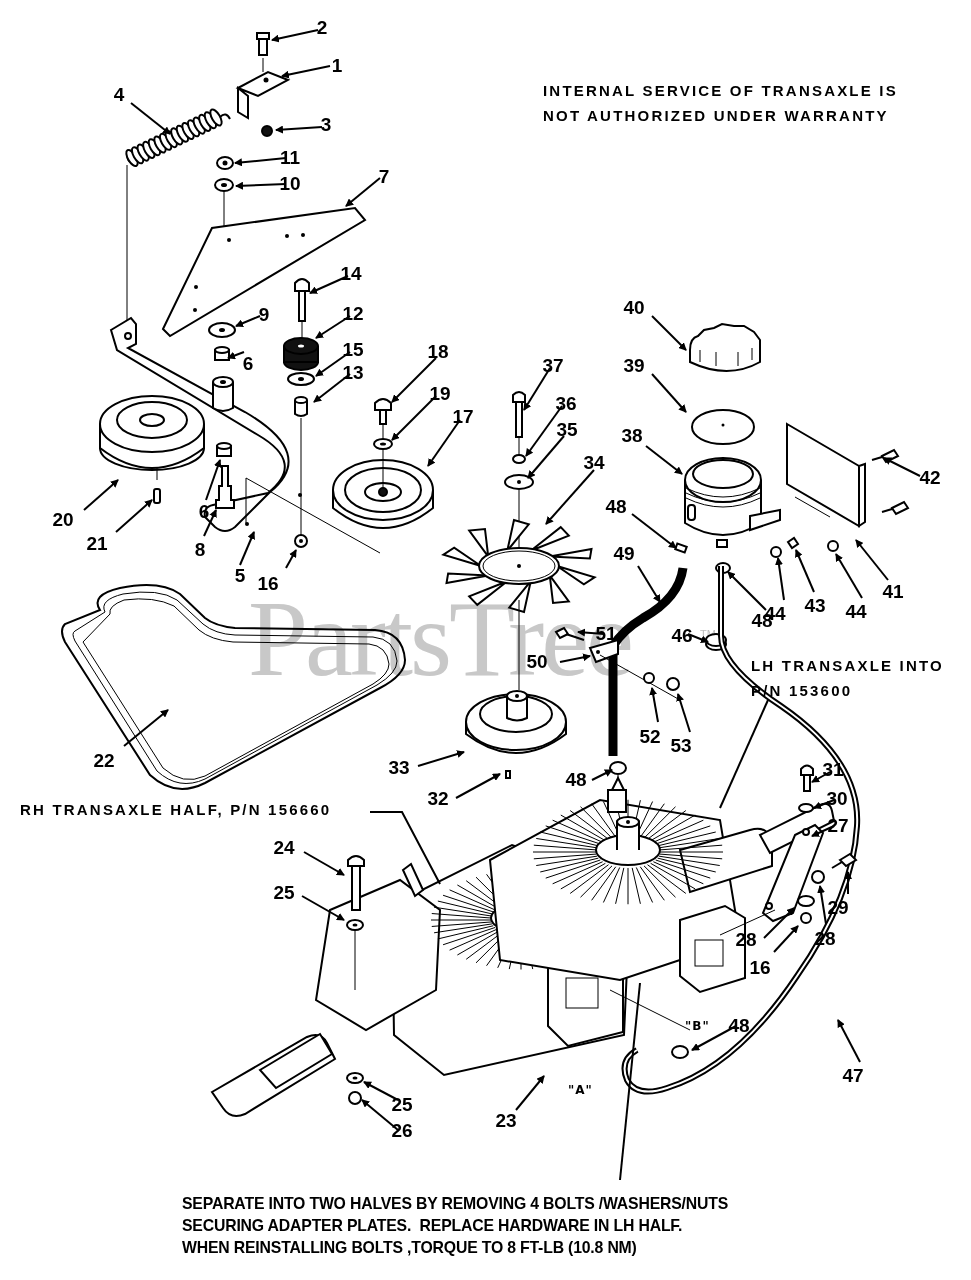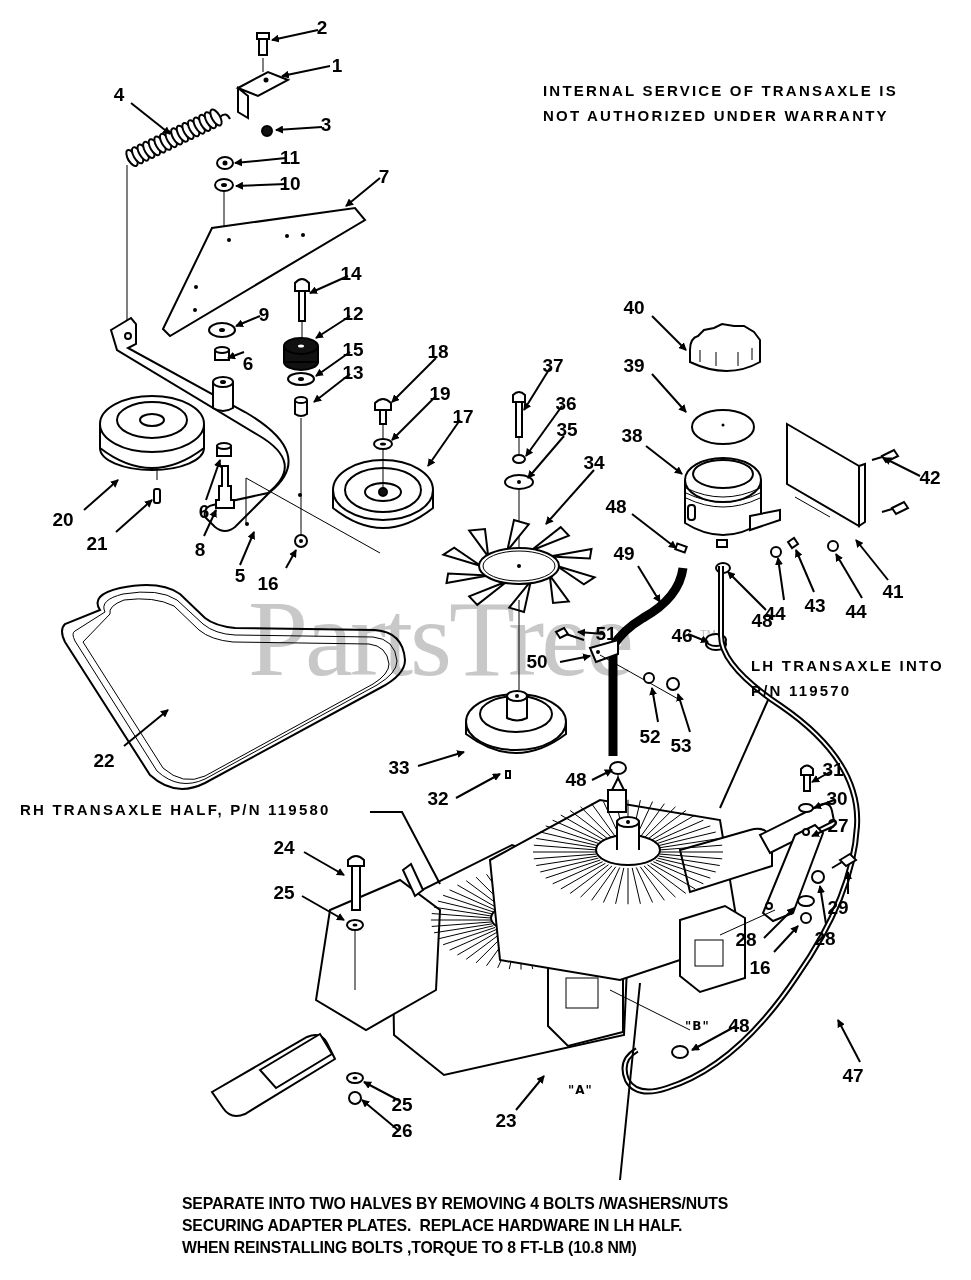--- a/index.html
+++ b/index.html
@@ -594,20 +594,20 @@
 
     <text class="tag" x="568" y="1094">"A"</text>
     <text class="tag" x="685" y="1030">"B"</text>
   </svg>
 
   <div class="note" style="left:543px; top:78px;"><span>INTERNAL SERVICE OF TRANSAXLE IS</span>
 <span>NOT AUTHORIZED UNDER WARRANTY</span></div>
 
 
   <div class="note" style="left:751px; top:653px;"><span>LH TRANSAXLE INTO</span>
-<span>P/N 119570</span></div>
-
-  <div class="note" style="left:20px; top:797px;">RH TRANSAXLE HALF, P/N 119580</div>
+<span>P/N 153600</span></div>
+
+  <div class="note" style="left:20px; top:797px;">RH TRANSAXLE HALF, P/N 156660</div>
 
   <div class="bottom-note"><span>SEPARATE INTO TWO HALVES BY REMOVING 4 BOLTS /WASHERS/NUTS</span>
 <span>SECURING ADAPTER PLATES.  REPLACE HARDWARE IN LH HALF.</span>
 <span>WHEN REINSTALLING BOLTS ,TORQUE TO 8 FT-LB (10.8 NM)</span></div>
 </div>
 
 </body></html>

